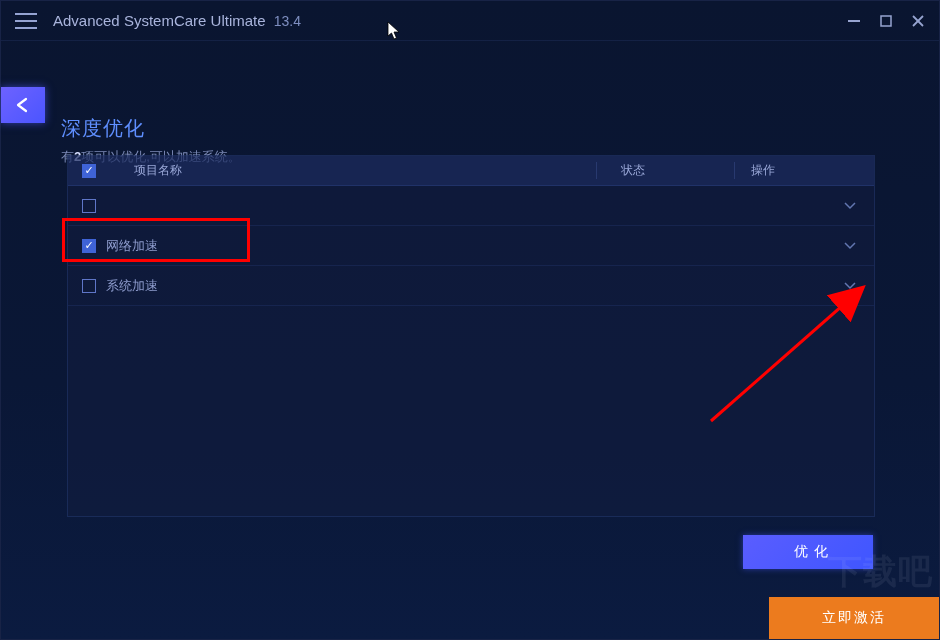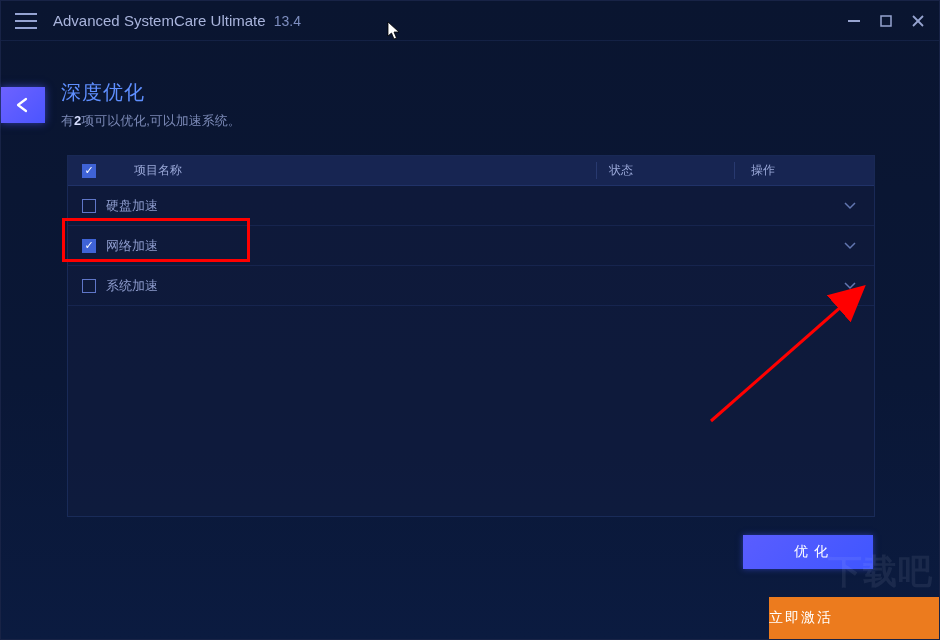--- a/index.html
+++ b/index.html
@@ -44,21 +44,21 @@
     background: linear-gradient(135deg,#6d62ff,#4b55ff);
     display:flex; align-items:center; justify-content:center;
     box-shadow: 0 0 8px rgba(80,90,255,0.6);
     cursor:pointer;
   }
   .backbtn svg { stroke:#fff; }
   
   .page-head {
     position:absolute; left:60px; top:78px;
   }
-  .page-title { color:#5f8fff; font-size:20px; margin-bottom:6px; font-weight:400; letter-spacing:1px;}
+  .page-title { color:#5f8fff; font-size:20px; margin-bottom:6px; font-weight:400; letter-spacing:1px;margin-top:36px;}
   .page-sub { color:#7b89b6; font-size:13px; }
   .page-sub b { color:#d7deff; font-weight:bold; }
   
   .panel {
     position:absolute; left:66px; top:154px;
     width: 808px; height: 362px;
     background: rgba(18,30,64,0.55);
     border: 1px solid rgba(60,90,170,0.25);
   }
   .thead {
@@ -71,21 +71,21 @@
   }
   .cb {
     width:14px; height:14px; border:1px solid #5f76c8; margin: 0 10px 0 14px;
     display:flex; align-items:center; justify-content:center;
     cursor:pointer;
     flex-shrink:0;
   }
   .cb.checked { background:#3f63d6; border-color:#3f63d6; }
   .cb.checked::after { content:"✓"; color:#fff; font-size:11px; line-height:1; }
   .col-name { flex:1; }
-  .col-status { width:110px; border-left:1px solid rgba(90,120,200,0.25); padding-left:12px; }
+  .col-status { width:110px; border-left:1px solid rgba(90,120,200,0.25); padding-left:24px; }
   .col-action { width:140px; border-left:1px solid rgba(90,120,200,0.25); padding-left:16px; }
   .row {
     height: 40px;
     display:flex; align-items:center;
     font-size:13px; color:#8c9acb;
     border-bottom: 1px solid rgba(60,90,170,0.18);
     position:relative;
   }
   .row .arrow {
     position:absolute; right:18px;
@@ -111,21 +111,21 @@
     letter-spacing:6px; padding-left:12px;
     cursor:pointer;
     box-shadow: 0 0 6px rgba(70,90,255,0.5);
   }
   
   .activate-btn {
     position:absolute; right:0; bottom:0;
     width:170px; height:42px;
     background:#ec7b1e;
     color:#fff; font-size:14px;
-    display:flex; align-items:center; justify-content:flex-start;
+    display:flex; align-items:center; justify-content:center;
     letter-spacing:2px;
     cursor:pointer;
   }
   
   .watermark {
     position:absolute; right:6px; bottom:44px;
     color: rgba(220,225,240,0.08);
     font-size: 34px; font-weight:bold;
     pointer-events:none;
     letter-spacing:1px;
@@ -189,21 +189,20 @@
   <div class="panel">
     <div class="thead">
       <div class="cb checked"></div>
       <div class="col-name">项目名称</div>
       <div class="col-status">状态</div>
       <div class="col-action">操作</div>
     </div>
 
     <div class="row">
       <div class="cb"></div>
-      <div class="col-name">硬盘加速</div>
       <div class="arrow">
         <svg width="12" height="8">
             <path d="M1 1 L6 6 L11 1" fill="none" stroke="#6276b0" stroke-width="1.5"></path>
           </svg>
       </div>
     </div>
 
     <div class="row">
       <div class="cb checked"></div>
       <div class="col-name">网络加速</div>

